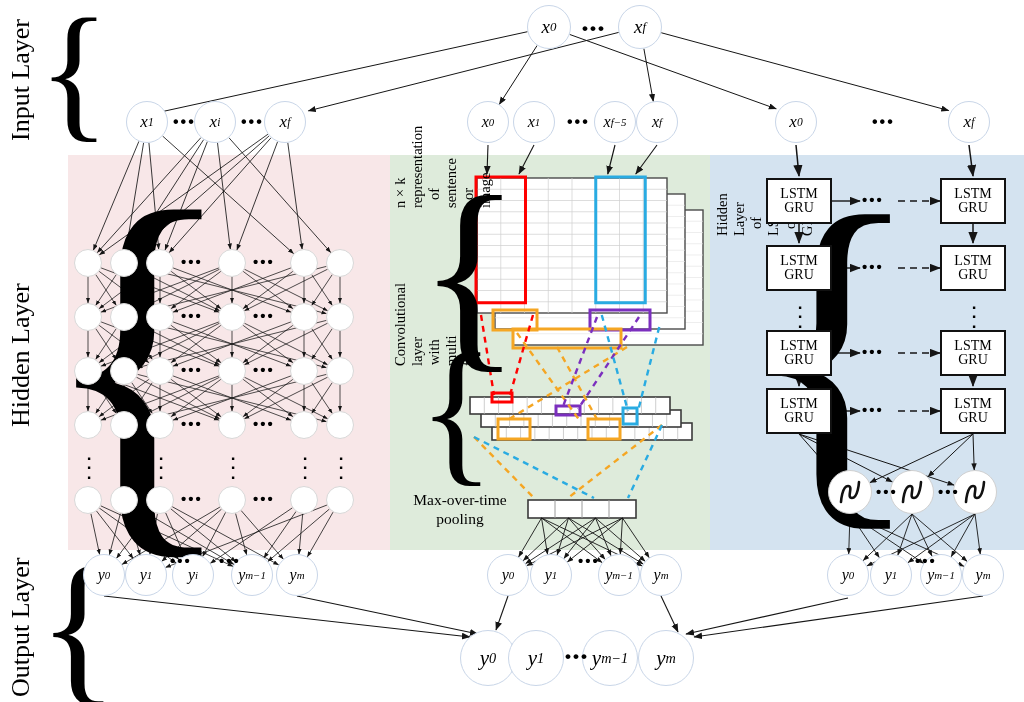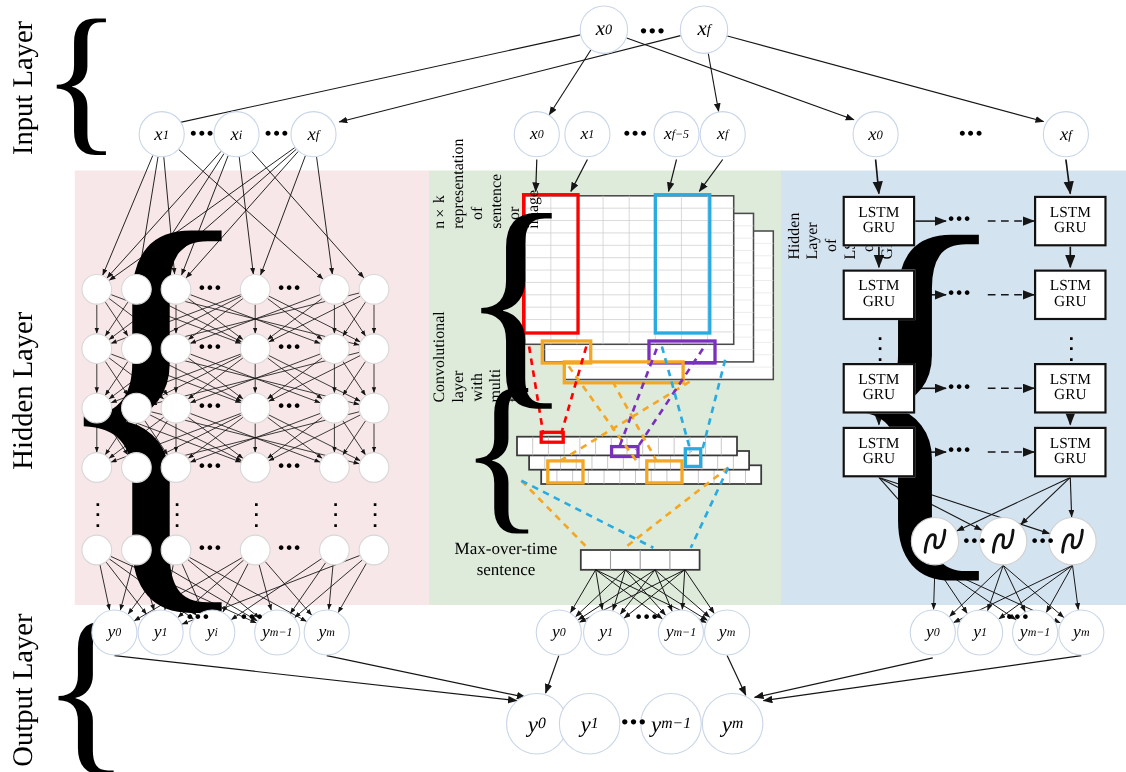--- a/index.html
+++ b/index.html
@@ -436,21 +436,21 @@
 
   <div class="brace" style="left:418px; top:330px; font-size:160px; font-weight:300;">{</div>
   <div class="cnn-lbl" style="left:392px; top:338px; width:128px; height:28px;
               writing-mode:vertical-rl; transform:rotate(180deg); font-size:14.5px;">
     <span>Convolutional layer</span><br>
     <span>with multi filter</span>
   </div>
 
   <div class="cnn-lbl" style="left:396px; top:491px; width:128px; font-size:15.5px; line-height:1.2;">
     <span>Max-over-time</span><br>
-    <span>sentence</span>
+    <span>pooling</span>
   </div>
 
   <div class="brace" style="left:742px; top:160px; font-size:380px; font-weight:300;">{</div>
   <div class="cnn-lbl" style="left:714px; top:210px; width:270px; height:26px;
               writing-mode:vertical-rl; transform:rotate(180deg); font-size:14.5px;">Hidden Layer of LSTM or GRU</div>
 
   <div id="dyn">
       <div class="node" style="left:527px; top:5px; width:44px; height:44px; font-size:19px;">
         <span>x</span>
         <sub>0</sub>

